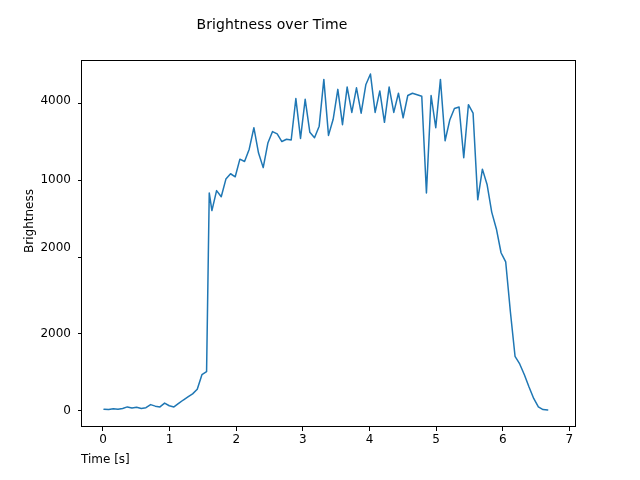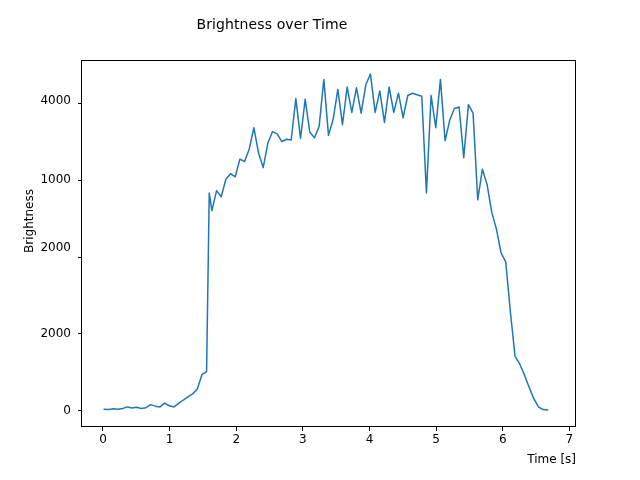--- a/index.html
+++ b/index.html
@@ -46,21 +46,21 @@
     top: 0;
     width: 495px;
     height: 367px;
     display: block;
   }
   #xlabel {
     position: absolute;
     left: 81px;
     top: 452px;
     width: 495px;
-    text-align: right;
+    text-align: left;
     font-size: 12px;
     color: #000000;
   }
   #ylabel {
     position: absolute;
     left: -71px;
     top: 214px;
     width: 200px;
     text-align: center;
     font-size: 12px;

